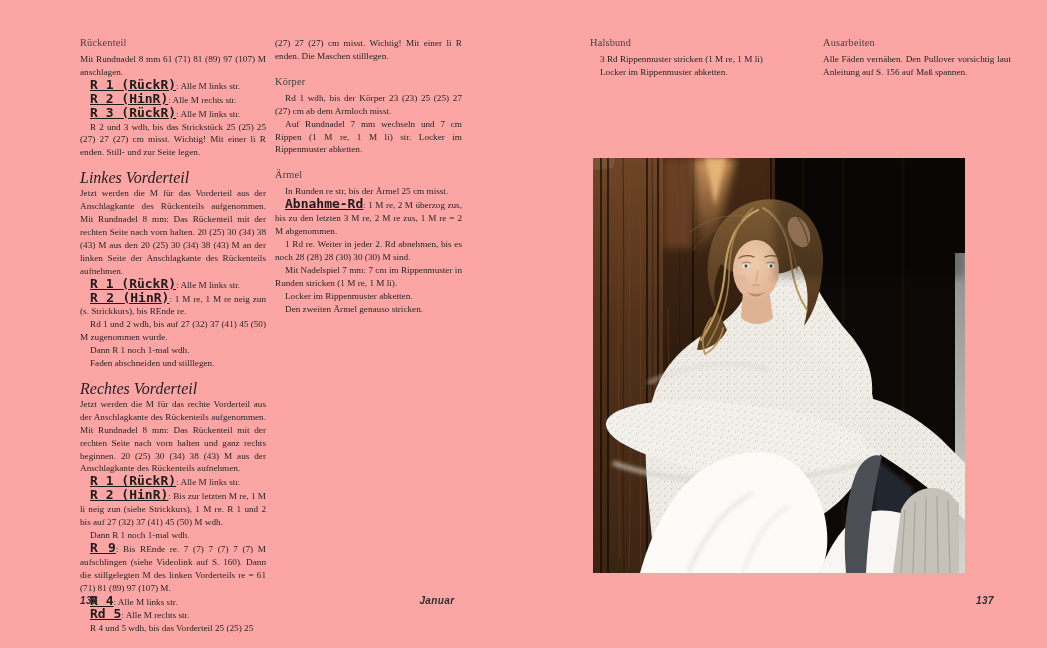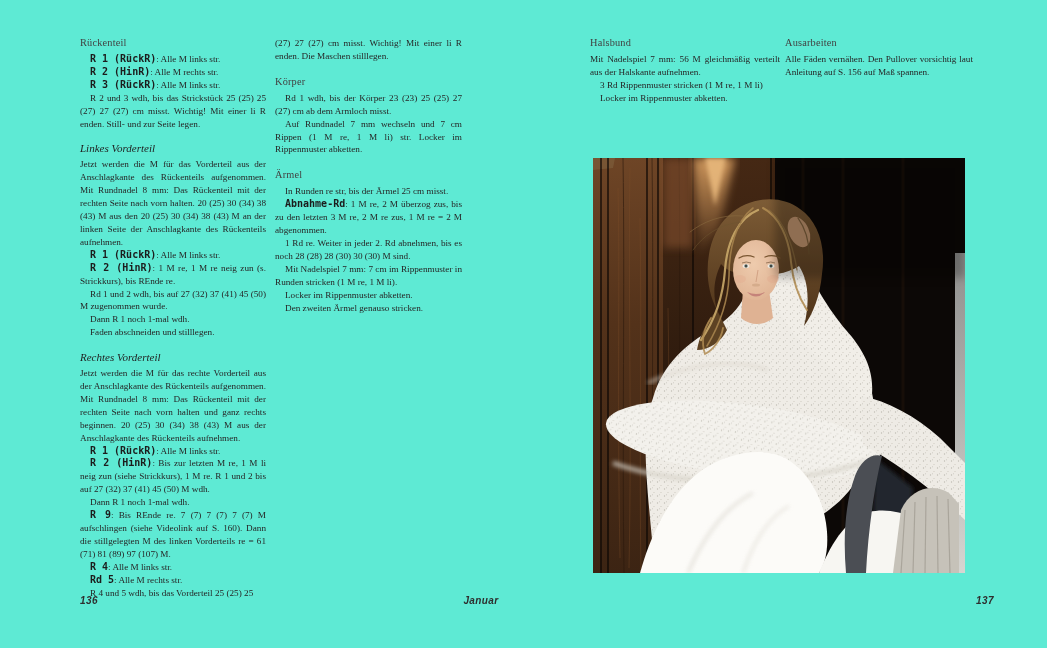--- a/index.html
+++ b/index.html
@@ -1,45 +1,46 @@
 <!DOCTYPE html>
 <html lang="de"><head>
 <meta charset="utf-8">
 <style>
   html,body{margin:0;padding:0;background:#ffffff;}
-  .spread{position:relative;width:1047px;height:648px;background:#5eead4;overflow:hidden;
+  .spread{position:relative;width:1047px;height:648px;background:#fca5a5;overflow:hidden;
           font-family:"Liberation Serif",serif;color:#262626;}
   .col{position:absolute;top:37px;text-align:justify;}
   #col1{left:80px;width:186px;}
   #col2{left:275px;width:187px;}
   #col3{left:590px;width:190px;}
-  #col4{left:785px;width:188px;}
+  #col4{left:823px;width:188px;}
   .blk{font-size:9.2px;line-height:12.9px;margin:0;overflow-wrap:break-word;}
   .pi{text-indent:10px;}
   .h-sans{font-family:"Liberation Sans",sans-serif;font-size:10.3px;line-height:12px;
           color:#424242;margin:13px 0 4px 0;text-align:left;text-indent:0;letter-spacing:.2px;}
-  .h-ital{font-family:"Liberation Serif",serif;font-style:italic;font-size:11px;line-height:13px;
+  .h-ital{font-family:"Liberation Serif",serif;font-style:italic;font-size:16px;line-height:13px;
           color:#1f1f1f;margin:12px 0 3px 0;text-align:left;text-indent:0;}
   .col .blk:first-child{margin-top:0;}
-  .lbl{font-family:"DejaVu Sans Mono",monospace;font-weight:700;font-size:10px;color:#1c1c1c;}
+  .lbl{font-family:"DejaVu Sans Mono",monospace;font-weight:700;font-size:13px;color:#1c1c1c;text-decoration:underline;}
   .txt{font-family:"Liberation Serif",serif;}
   .folio{position:absolute;top:595px;font-family:"Liberation Sans",sans-serif;font-weight:700;
          font-size:10px;color:#2e2e2e;letter-spacing:.4px;font-style:italic;}
   #folio-left{left:80px;}
-  #folio-center{left:437px;transform:translateX(-50%);margin-left:44px;}
+  #folio-center{left:437px;transform:translateX(-50%);}
   #folio-right{left:976px;}
   .photo{position:absolute;left:593px;top:158px;width:372px;height:415px;}
 </style>
 </head>
 <body>
 
 <div class="spread">
 
   <div class="col" id="col1">
       <div class="blk h-sans"><span class="txt">Rückenteil</span></div>
+      <div class="blk p"><span class="txt">Mit Rundnadel 8 mm 61 (71) 81 (89) 97 (107) M anschlagen.</span></div>
       <div class="blk pi"><span class="lbl">R 1 (RückR)</span><span class="txt">: Alle M links str.</span></div>
       <div class="blk pi"><span class="lbl">R 2 (HinR)</span><span class="txt">: Alle M rechts str.</span></div>
       <div class="blk pi"><span class="lbl">R 3 (RückR)</span><span class="txt">: Alle M links str.</span></div>
       <div class="blk pi"><span class="txt">R 2 und 3 wdh, bis das Strickstück 25 (25) 25 (27) 27 (27) cm misst. Wichtig! Mit einer li R enden. Still- und zur Seite legen.</span></div>
       <div class="blk h-ital"><span class="txt">Linkes Vorderteil</span></div>
       <div class="blk p"><span class="txt">Jetzt werden die M für das Vorderteil aus der Anschlagkante des Rückenteils aufgenommen. Mit Rundnadel 8 mm: Das Rückenteil mit der rechten Seite nach vorn halten. 20 (25) 30 (34) 38 (43) M aus den 20 (25) 30 (34) 38 (43) M an der linken Seite der Anschlagkante des Rückenteils aufnehmen.</span></div>
       <div class="blk pi"><span class="lbl">R 1 (RückR)</span><span class="txt">: Alle M links str.</span></div>
       <div class="blk pi"><span class="lbl">R 2 (HinR)</span><span class="txt">: 1 M re, 1 M re neig zun (s. Strickkurs), bis REnde re.</span></div>
       <div class="blk pi"><span class="txt">Rd 1 und 2 wdh, bis auf 27 (32) 37 (41) 45 (50) M zugenommen wurde.</span></div>
       <div class="blk pi"><span class="txt">Dann R 1 noch 1-mal wdh.</span></div>
@@ -62,21 +63,20 @@
       <div class="blk h-sans"><span class="txt">Ärmel</span></div>
       <div class="blk pi"><span class="txt">In Runden re str, bis der Ärmel 25 cm misst.</span></div>
       <div class="blk pi"><span class="lbl">Abnahme-Rd</span><span class="txt">: 1 M re, 2 M überzog zus, bis zu den letzten 3 M re, 2 M re zus, 1 M re = 2 M abgenommen.</span></div>
       <div class="blk pi"><span class="txt">1 Rd re. Weiter in jeder 2. Rd abnehmen, bis es noch 28 (28) 28 (30) 30 (30) M sind.</span></div>
       <div class="blk pi"><span class="txt">Mit Nadelspiel 7 mm: 7 cm im Rippenmuster in Runden stricken (1 M re, 1 M li).</span></div>
       <div class="blk pi"><span class="txt">Locker im Rippenmuster abketten.</span></div>
       <div class="blk pi"><span class="txt">Den zweiten Ärmel genauso stricken.</span></div>
     </div>
   <div class="col" id="col3">
       <div class="blk h-sans"><span class="txt">Halsbund</span></div>
-      <div class="blk p"><span class="txt">Mit Nadelspiel 7 mm: 56 M gleichmäßig verteilt aus der Halskante aufnehmen.</span></div>
       <div class="blk pi"><span class="txt">3 Rd Rippenmuster stricken (1 M re, 1 M li)</span></div>
       <div class="blk pi"><span class="txt">Locker im Rippenmuster abketten.</span></div>
     </div>
   <div class="col" id="col4">
       <div class="blk h-sans"><span class="txt">Ausarbeiten</span></div>
       <div class="blk p"><span class="txt">Alle Fäden vernähen. Den Pullover vorsichtig laut Anleitung auf S. 156 auf Maß spannen.</span></div>
     </div>
 
   <svg class="photo" viewBox="0 0 372 415" xmlns="http://www.w3.org/2000/svg">
     <defs>

